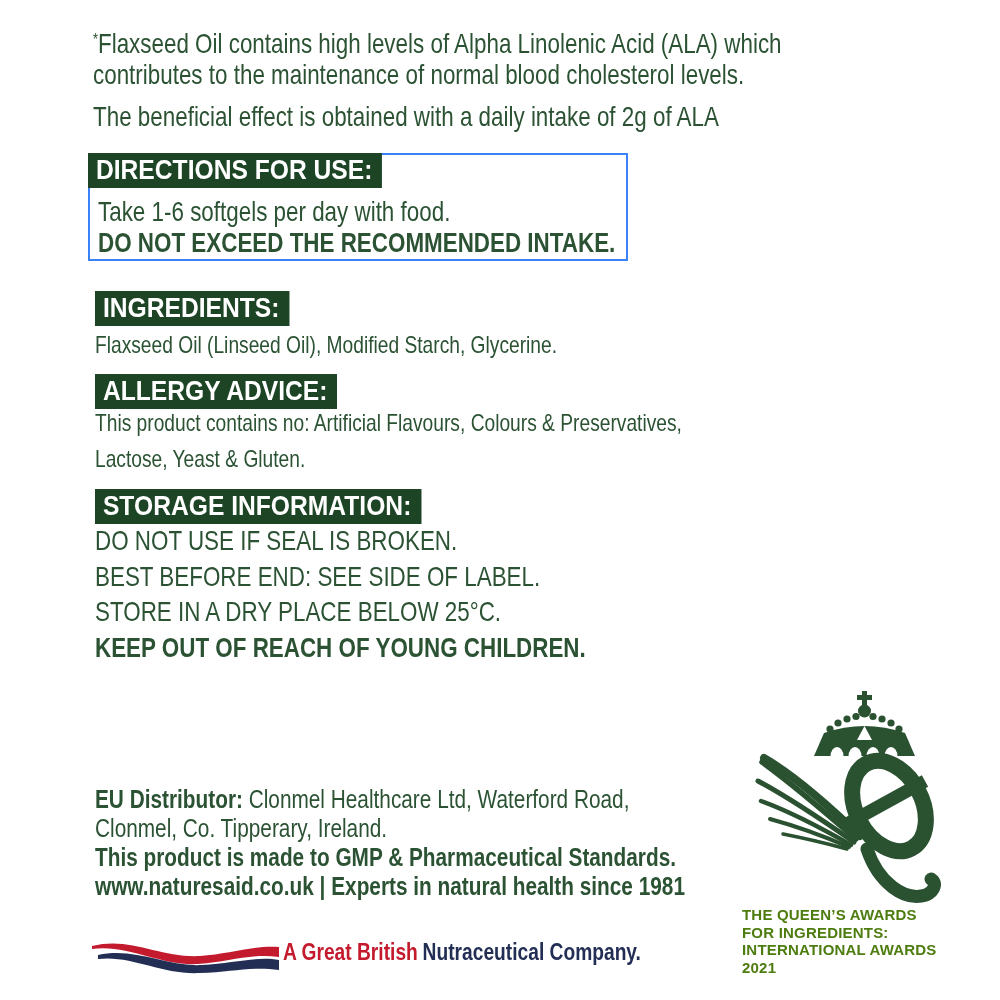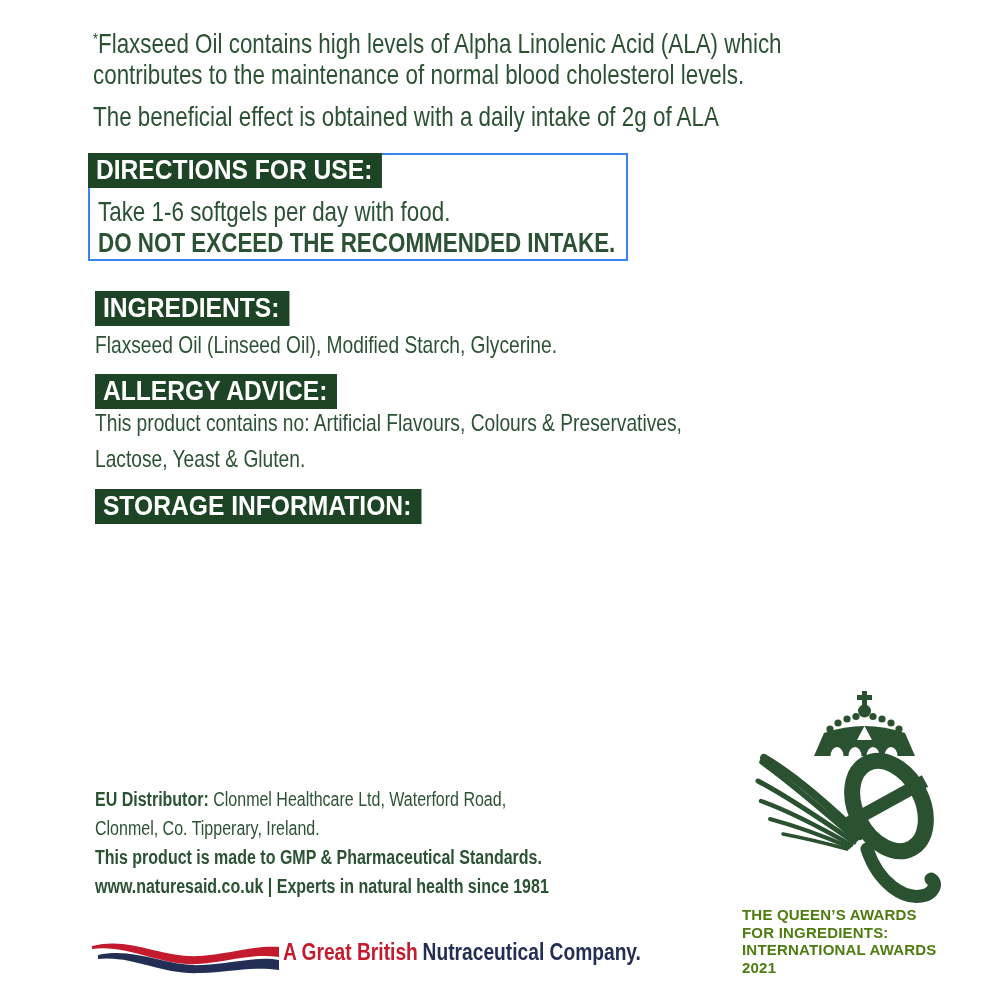--- a/index.html
+++ b/index.html
@@ -23,21 +23,21 @@
   
   .dirbox{left:88px;top:153px;width:536px;height:104px;border:2px solid #3b82f6;}
   .dirbox .hbar{position:absolute;top:-2px;left:-2px;}
   .dir-l1{position:absolute;left:8px;top:41px;font-size:28px;}
   .dir-l2{position:absolute;left:8px;top:72px;font-size:28px;font-weight:bold;}
   
   .sec-body{font-size:24px;line-height:36px;}
   .storage-lines{font-size:28px;line-height:35.5px;}
   .storage-lines .b{font-weight:bold;}
   
-  .footer{left:95px;top:785px;font-size:20px;line-height:29px;}
+  .footer{left:95px;top:785px;font-size:26px;line-height:29px;}
   .footer .b{font-weight:bold;}
   
   .brand-text{left:283px;top:936px;font-size:24px;font-weight:bold;line-height:32px;}
   .brand-red{color:#c41a2e;}
   .brand-navy{color:#232e55;margin-left:6px;}
   .swoosh{left:90px;top:934px;}
   
   .award-art{left:752px;top:688px;}
   .award-text{left:742px;top:906px;width:220px;text-align:left;color:#4d7c0f;
     font-size:15px;font-weight:bold;line-height:17.5px;letter-spacing:0.2px;}
@@ -71,20 +71,26 @@
   <div class="abs" style="left:95px;top:374px;">
     <div class="hbar">ALLERGY ADVICE:</div>
   </div>
   <div class="abs sec-body" style="left:95px;top:405px;">
     <div class="line"><span class="cond">This product contains no: Artificial Flavours, Colours &amp; Preservatives,</span></div>
     <div class="line"><span class="cond">Lactose, Yeast &amp; Gluten.</span></div>
   </div>
 
   <div class="abs" style="left:95px;top:489px;">
     <div class="hbar">STORAGE INFORMATION:</div>
+  </div>
+  <div class="abs storage-lines" style="left:95px;top:523px;">
+    <div class="line"><span class="cond">DO NOT USE IF SEAL IS BROKEN.</span></div>
+    <div class="line"><span class="cond">BEST BEFORE END: SEE SIDE OF LABEL.</span></div>
+    <div class="line"><span class="cond">STORE IN A DRY PLACE BELOW 25°C.</span></div>
+    <div class="line b"><span class="cond">KEEP OUT OF REACH OF YOUNG CHILDREN.</span></div>
   </div>
 
   <div class="abs footer">
     <div class="line"><span class="cond"><span class="b">EU Distributor:</span><span> Clonmel Healthcare Ltd, Waterford Road,</span></span></div>
     <div class="line"><span class="cond">Clonmel, Co. Tipperary, Ireland.</span></div>
     <div class="line b"><span class="cond">This product is made to GMP &amp; Pharmaceutical Standards.</span></div>
     <div class="line b"><span class="cond">www.naturesaid.co.uk | Experts in natural health since 1981</span></div>
   </div>
 
   <svg class="abs swoosh" width="192" height="42" viewBox="0 0 192 42" aria-hidden="true">

